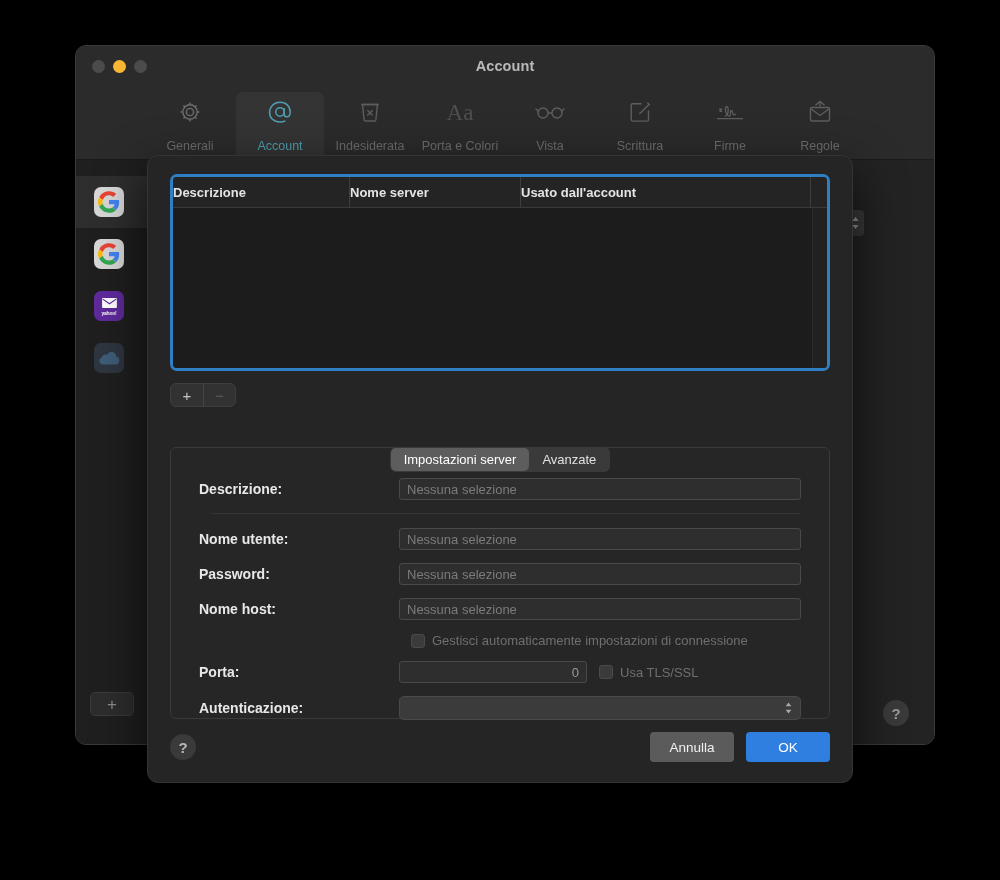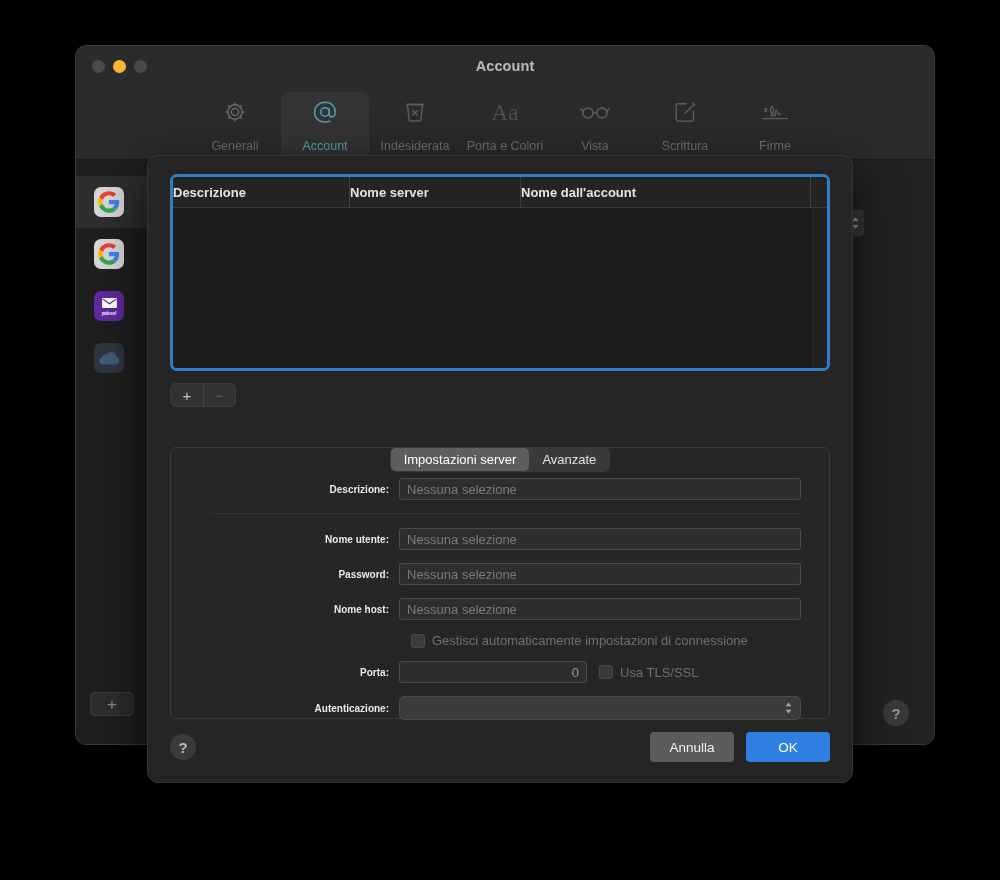--- a/index.html
+++ b/index.html
@@ -197,22 +197,22 @@
     border: 1px solid #3a3a3a;
     border-radius: 6px;
     background: #262626;
     padding: 30px 28px 22px 28px;
     height: 272px;
   }
 
   
   .frow { display: flex; align-items: center; margin-bottom: 13px; }
   .flabel {
-    width: 200px; text-align: right; padding-right: 10px;
-    font-size: 10px; color: #e8e8e8; font-weight: 600;
+    width: 200px; text-align: left; padding-right: 10px;
+    font-size: 14px; color: #e8e8e8; font-weight: 600;
     white-space: nowrap;
   }
   .finput {
     flex: 1;
     height: 22px;
     background: #2e2e2e;
     border: 1px solid #4a4a4a;
     border-radius: 3px;
     display: flex; align-items: center;
     padding: 0 7px;
@@ -342,20 +342,31 @@
         <span class="tb-ico">
           <svg width="32" height="26" viewBox="0 0 32 26" fill="none" stroke="#5e5e5e" stroke-width="1.3">
             <path d="M3 19.6h26"></path>
             <path d="M5.5 9.5l2.6 3M8.1 9.5l-2.6 3"></path>
             <path d="M11 17.2c2.4-.8 3.2-3.4 3.2-6.2 0-2.1-.6-3.3-1.5-3.3-1 0-1.5 1.4-1.2 3.6.4 2.8 2 5.7 3.6 5.7 1.2 0 1.6-1.6 1.4-3.3-.2-1.4.2-2.2.9-2.2.8 0 1.1 1 1.3 2.3.2 1.5.7 2.3 1.5 2.3.7 0 1.1-.7 1.6-1.6"></path>
           </svg>
         </span>
         <span class="tb-label">Firme</span>
       </div>
 
+      <div class="tb-item">
+        <span class="tb-ico">
+          <svg width="28" height="26" viewBox="0 0 28 26" fill="none" stroke="#5e5e5e" stroke-width="1.4">
+            <rect x="4.5" y="8.5" width="19" height="13.5" rx="1.4"></rect>
+            <path d="M4.5 9.5L14 16.5l9.5-7"></path>
+            <path d="M9.5 6.2L14 2.5l4.5 3.7"></path>
+            <path d="M14 2.5v5"></path>
+          </svg>
+        </span>
+        <span class="tb-label">Regole</span>
+      </div>
 
     </div>
 
     <div class="content">
 
       <div class="acct-list">
 
         <div class="acct-row selected">
           <div class="acct-ico google">
             <svg width="22" height="22" viewBox="0 0 48 48">
@@ -412,21 +423,21 @@
 
     </div>
   </div>
 
   <div class="sheet">
 
     <div class="table-wrap">
       <div class="thead">
         <div class="th c1">Descrizione</div>
         <div class="th c2">Nome server</div>
-        <div class="th c3">Nome dall'account</div>
+        <div class="th c3">Usato dall'account</div>
         <div class="th c4"></div>
       </div>
       <div class="tbody">
         <div class="tscroll"></div>
       </div>
     </div>
 
     <div class="pm-group">
       <div class="pm-btn plus">+</div>
       <div class="pm-btn minus">−</div>

